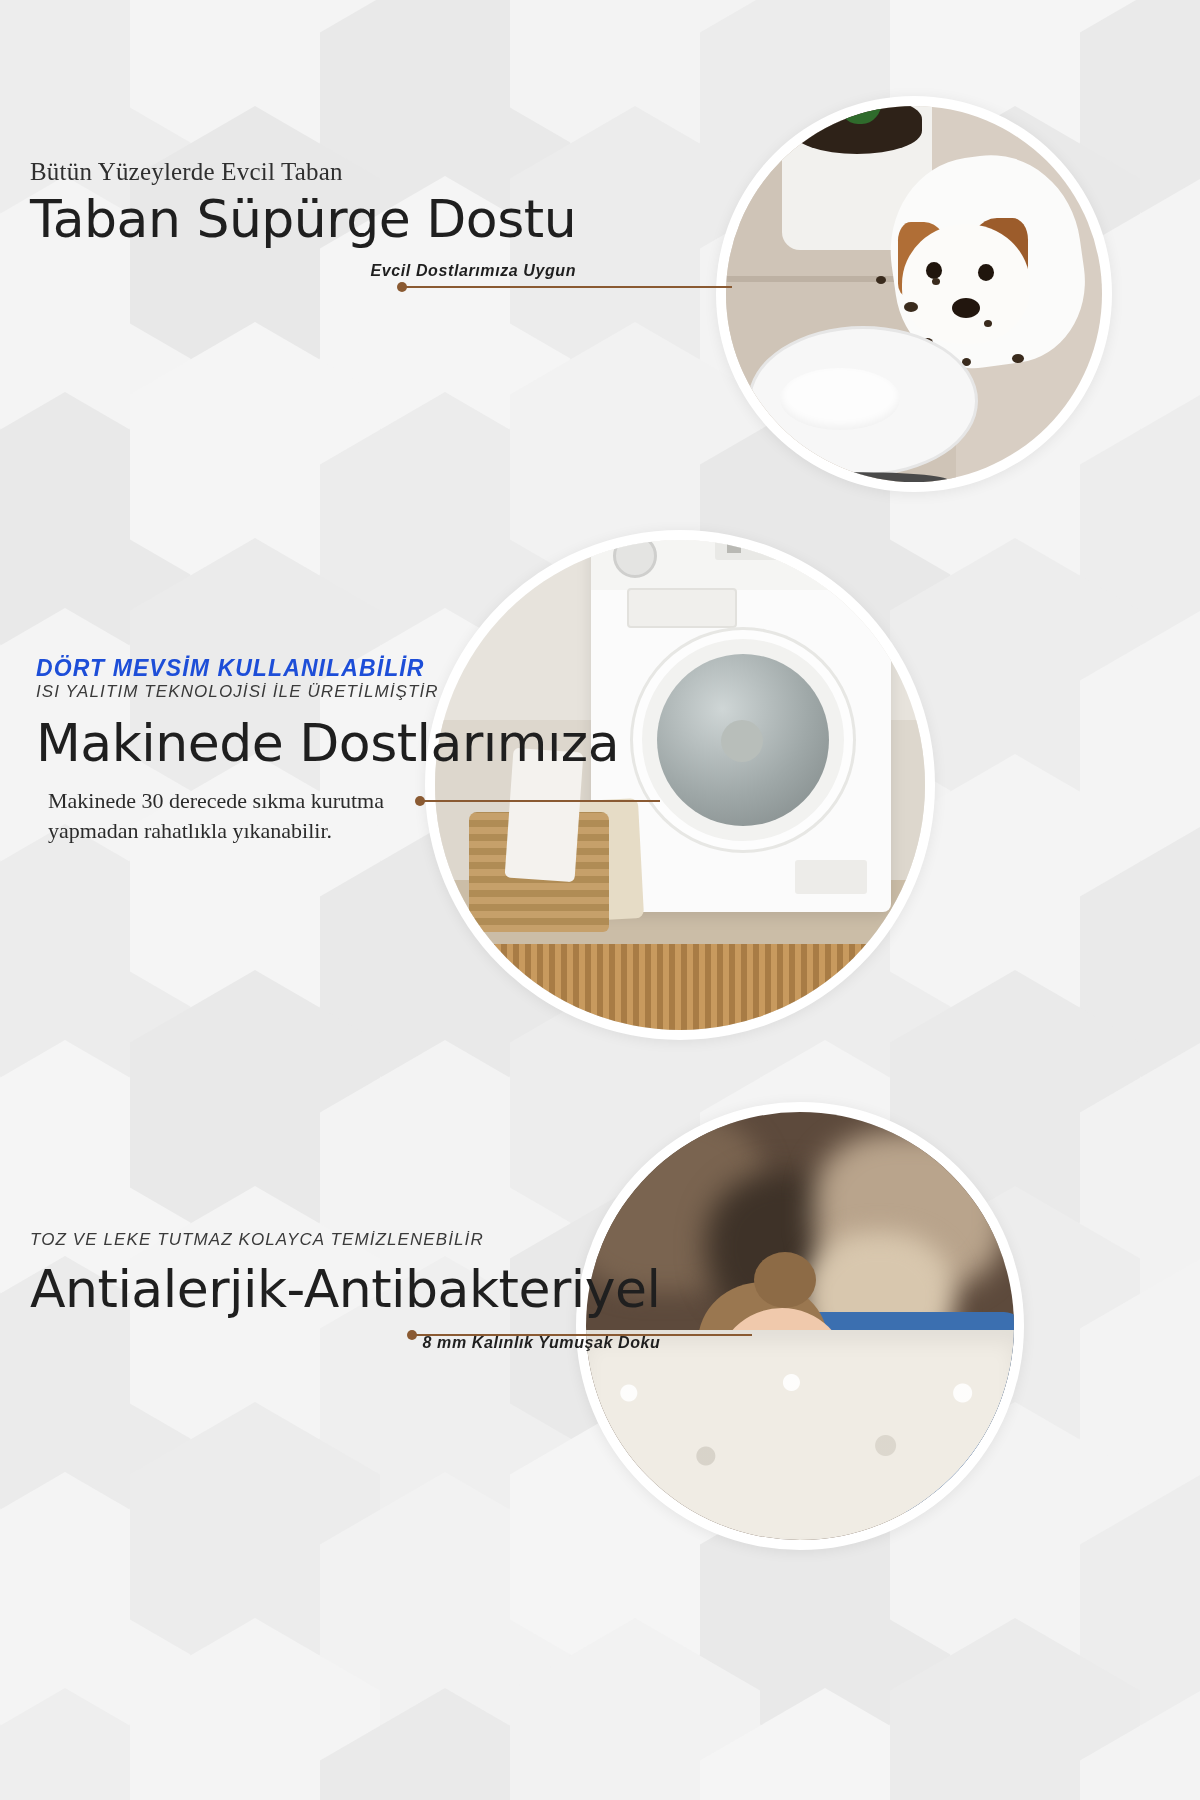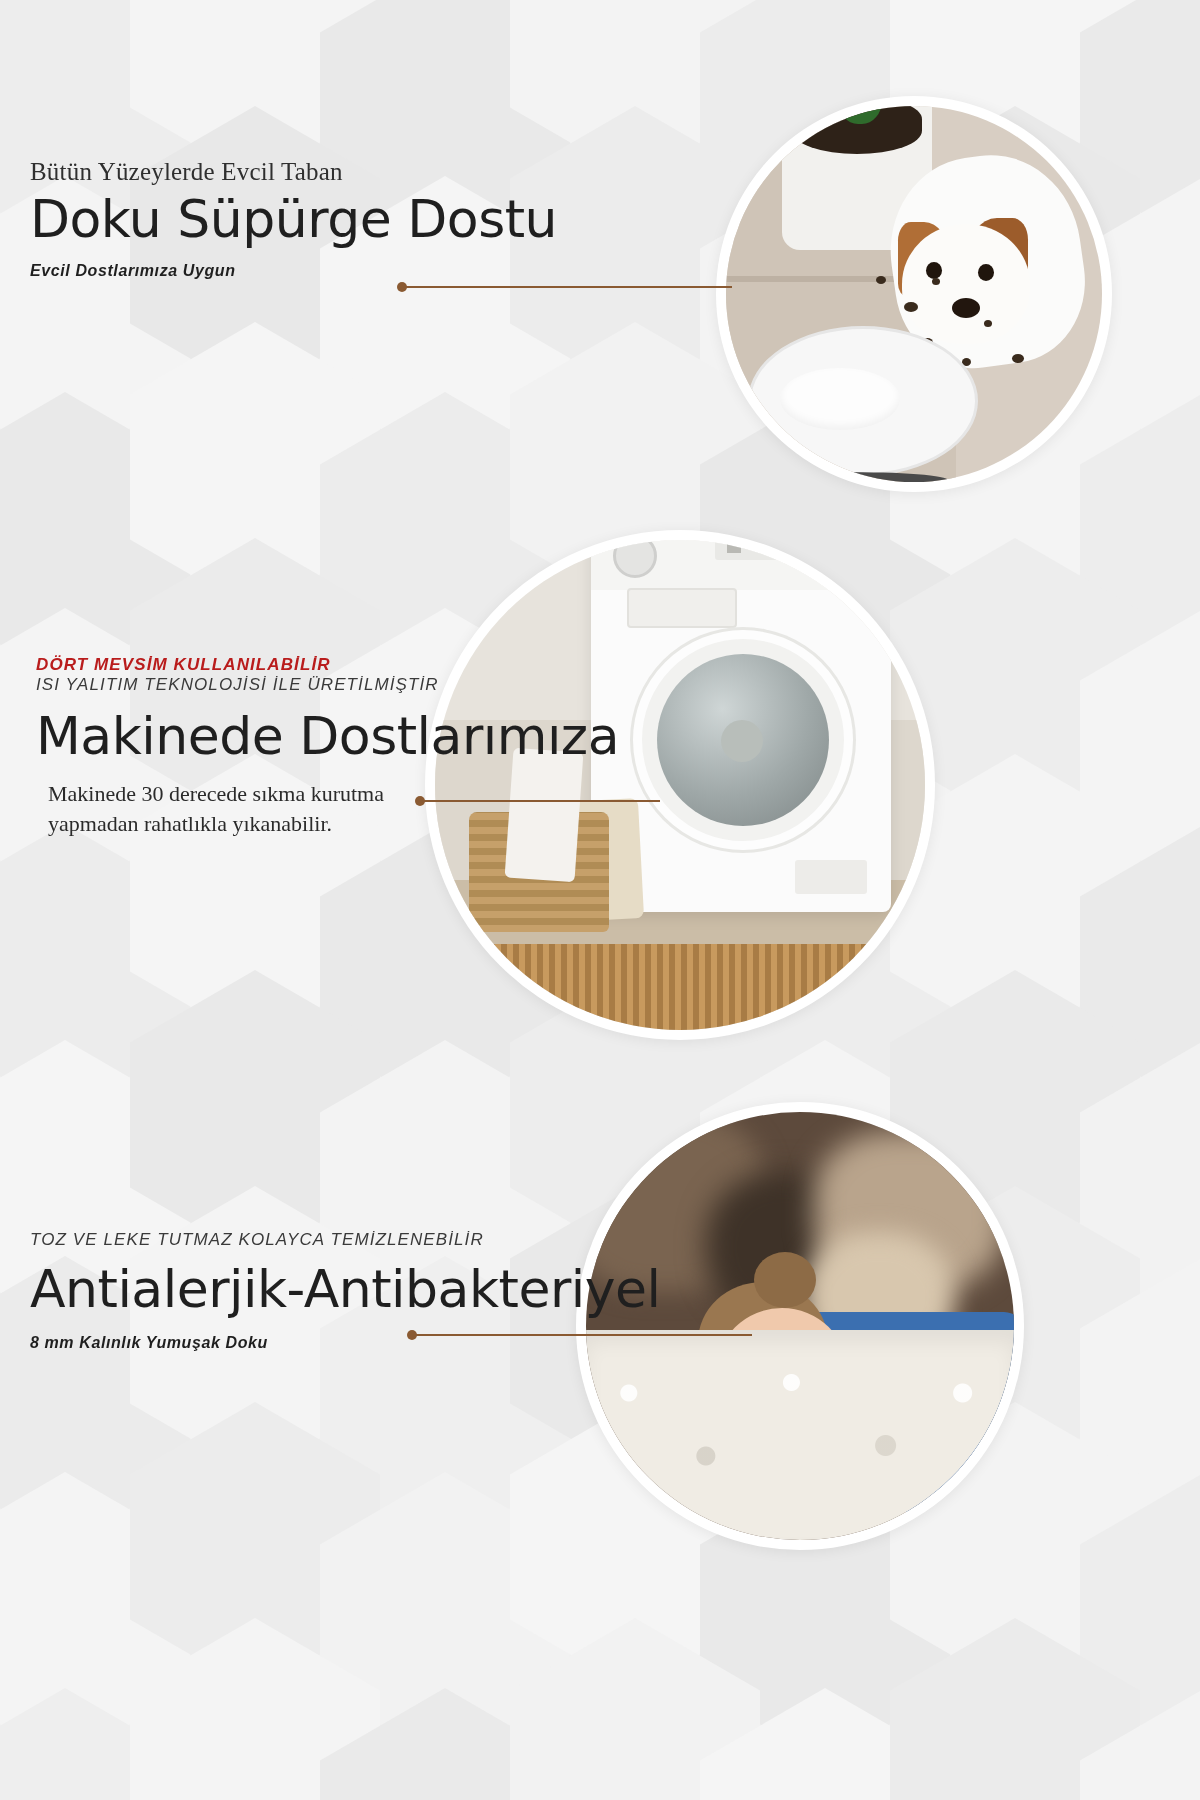--- a/index.html
+++ b/index.html
@@ -89,28 +89,29 @@
     white-space: nowrap;
   }
   .sub-italic {
     font-family: "Liberation Sans", sans-serif;
     font-style: italic;
     font-weight: bold;
     font-size: 16px;
     letter-spacing: 0.6px;
     color: #1f1f1f;
     white-space: nowrap;
+    text-align: right;
   }
   .kicker {
     font-family: "Liberation Sans", sans-serif;
     font-style: italic;
     font-weight: bold;
-    font-size: 17px;
+    font-size: 23px;
     letter-spacing: 1.1px;
-    color: #b91c1c;
+    color: #1d4ed8;
     white-space: nowrap;
   }
   .kicker-2 {
     font-family: "Liberation Sans", sans-serif;
     font-style: italic;
     font-weight: normal;
     font-size: 17px;
     letter-spacing: 1.1px;
     color: #3a3a3a;
     white-space: nowrap;
@@ -403,21 +404,21 @@
         <div class="s1-robot-top"></div>
         <div class="s1-robot-bar"></div>
       </div>
     </div>
   </div>
 
   <div class="connector" style="left:402px; top:286px; width:330px;"></div>
 
   <div class="block" style="left:30px; top:158px;">
     <div class="eyebrow">Bütün Yüzeylerde Evcil Taban</div>
-    <div class="headline" style="margin-top:4px;">Doku Süpürge Dostu</div>
+    <div class="headline" style="margin-top:4px;">Taban Süpürge Dostu</div>
     <div class="sub-italic" style="margin-top:14px;">Evcil Dostlarımıza Uygun</div>
   </div>
 
   <div class="photo-frame" style="left:425px; top:530px; width:510px; height:510px;">
     <div class="photo-inner">
       <div class="scene">
         <div class="s2-wall"></div>
         <div class="s2-wall-low"></div>
 
         <div class="s2-floor"></div>

